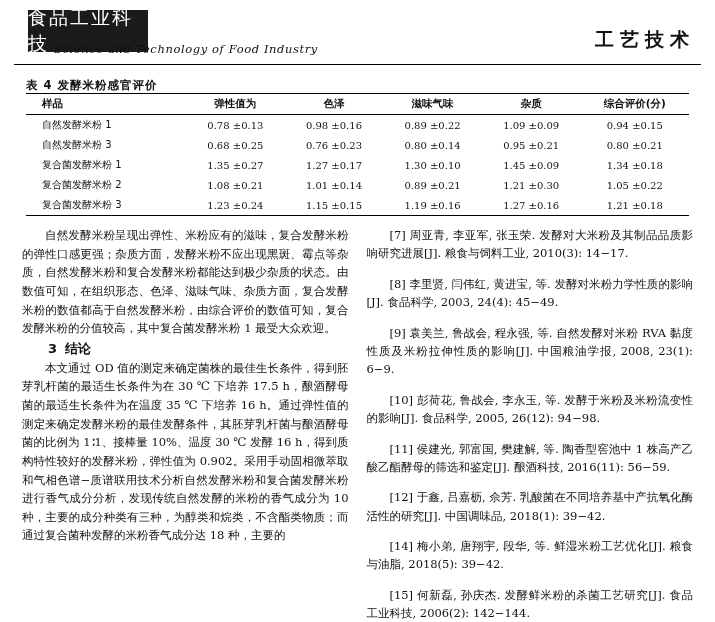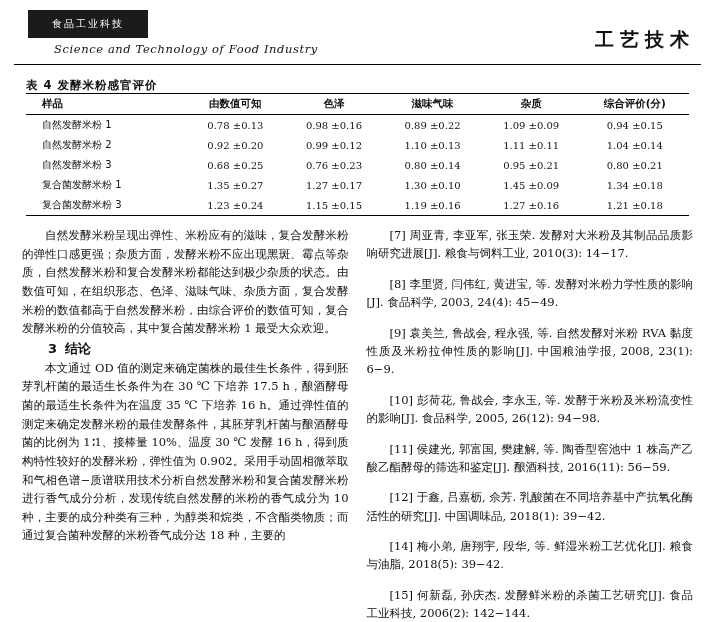--- a/index.html
+++ b/index.html
@@ -18,26 +18,26 @@
     box-sizing:border-box;
   }
   
   .header{
     position:relative;
     height:62px;
     margin:6px 14px 0 14px;
   }
   .logo-box{
     position:absolute;left:14px;top:4px;
-    width:120px;height:28px;
+    width:120px;height:42px;
     background:#1b1b1b;
     color:#fff;
     display:flex;align-items:center;justify-content:center;
     letter-spacing:2px;
-    font-size:10px;
+    font-size:19px;
     font-family:Liberation Mono, monospace;
   }
   .journal-en{
     position:absolute;left:40px;top:36px;
     font-style:italic;
     font-size:11.5px;
     letter-spacing:.6px;
     color:#111;
     font-family:"DejaVu Serif","Liberation Serif",serif;
   }
@@ -139,59 +139,59 @@
     <div class="section-cn">工艺技术</div>
     <div class="rule"></div>
   </div>
 
   <div class="table-wrap">
     <div class="tbl-title-cn">表 4   发酵米粉感官评价</div>
     <table class="sensory">
       <thead>
         <tr>
           <th class="first">样品</th>
-          <th>由数值可知</th>
+          <th>弹性值为</th>
           <th>色泽</th>
           <th>滋味气味</th>
           <th>杂质</th>
           <th>综合评价(分)</th>
         </tr>
       </thead>
       <tbody>
         <tr>
           <td class="first">自然发酵米粉 1</td>
           <td>0.78 ±0.13</td>
           <td>0.98 ±0.16</td>
           <td>0.89 ±0.22</td>
           <td>1.09 ±0.09</td>
           <td>0.94 ±0.15</td>
         </tr>
         <tr>
-          <td class="first">自然发酵米粉 2</td>
-          <td>0.92 ±0.20</td>
-          <td>0.99 ±0.12</td>
-          <td>1.10 ±0.13</td>
-          <td>1.11 ±0.11</td>
-          <td>1.04 ±0.14</td>
-        </tr>
-        <tr>
           <td class="first">自然发酵米粉 3</td>
           <td>0.68 ±0.25</td>
           <td>0.76 ±0.23</td>
           <td>0.80 ±0.14</td>
           <td>0.95 ±0.21</td>
           <td>0.80 ±0.21</td>
         </tr>
         <tr>
           <td class="first">复合菌发酵米粉 1</td>
           <td>1.35 ±0.27</td>
           <td>1.27 ±0.17</td>
           <td>1.30 ±0.10</td>
           <td>1.45 ±0.09</td>
           <td>1.34 ±0.18</td>
+        </tr>
+        <tr>
+          <td class="first">复合菌发酵米粉 2</td>
+          <td>1.08 ±0.21</td>
+          <td>1.01 ±0.14</td>
+          <td>0.89 ±0.21</td>
+          <td>1.21 ±0.30</td>
+          <td>1.05 ±0.22</td>
         </tr>
         <tr>
           <td class="first">复合菌发酵米粉 3</td>
           <td>1.23 ±0.24</td>
           <td>1.15 ±0.15</td>
           <td>1.19 ±0.16</td>
           <td>1.27 ±0.16</td>
           <td>1.21 ±0.18</td>
         </tr>
       </tbody>

